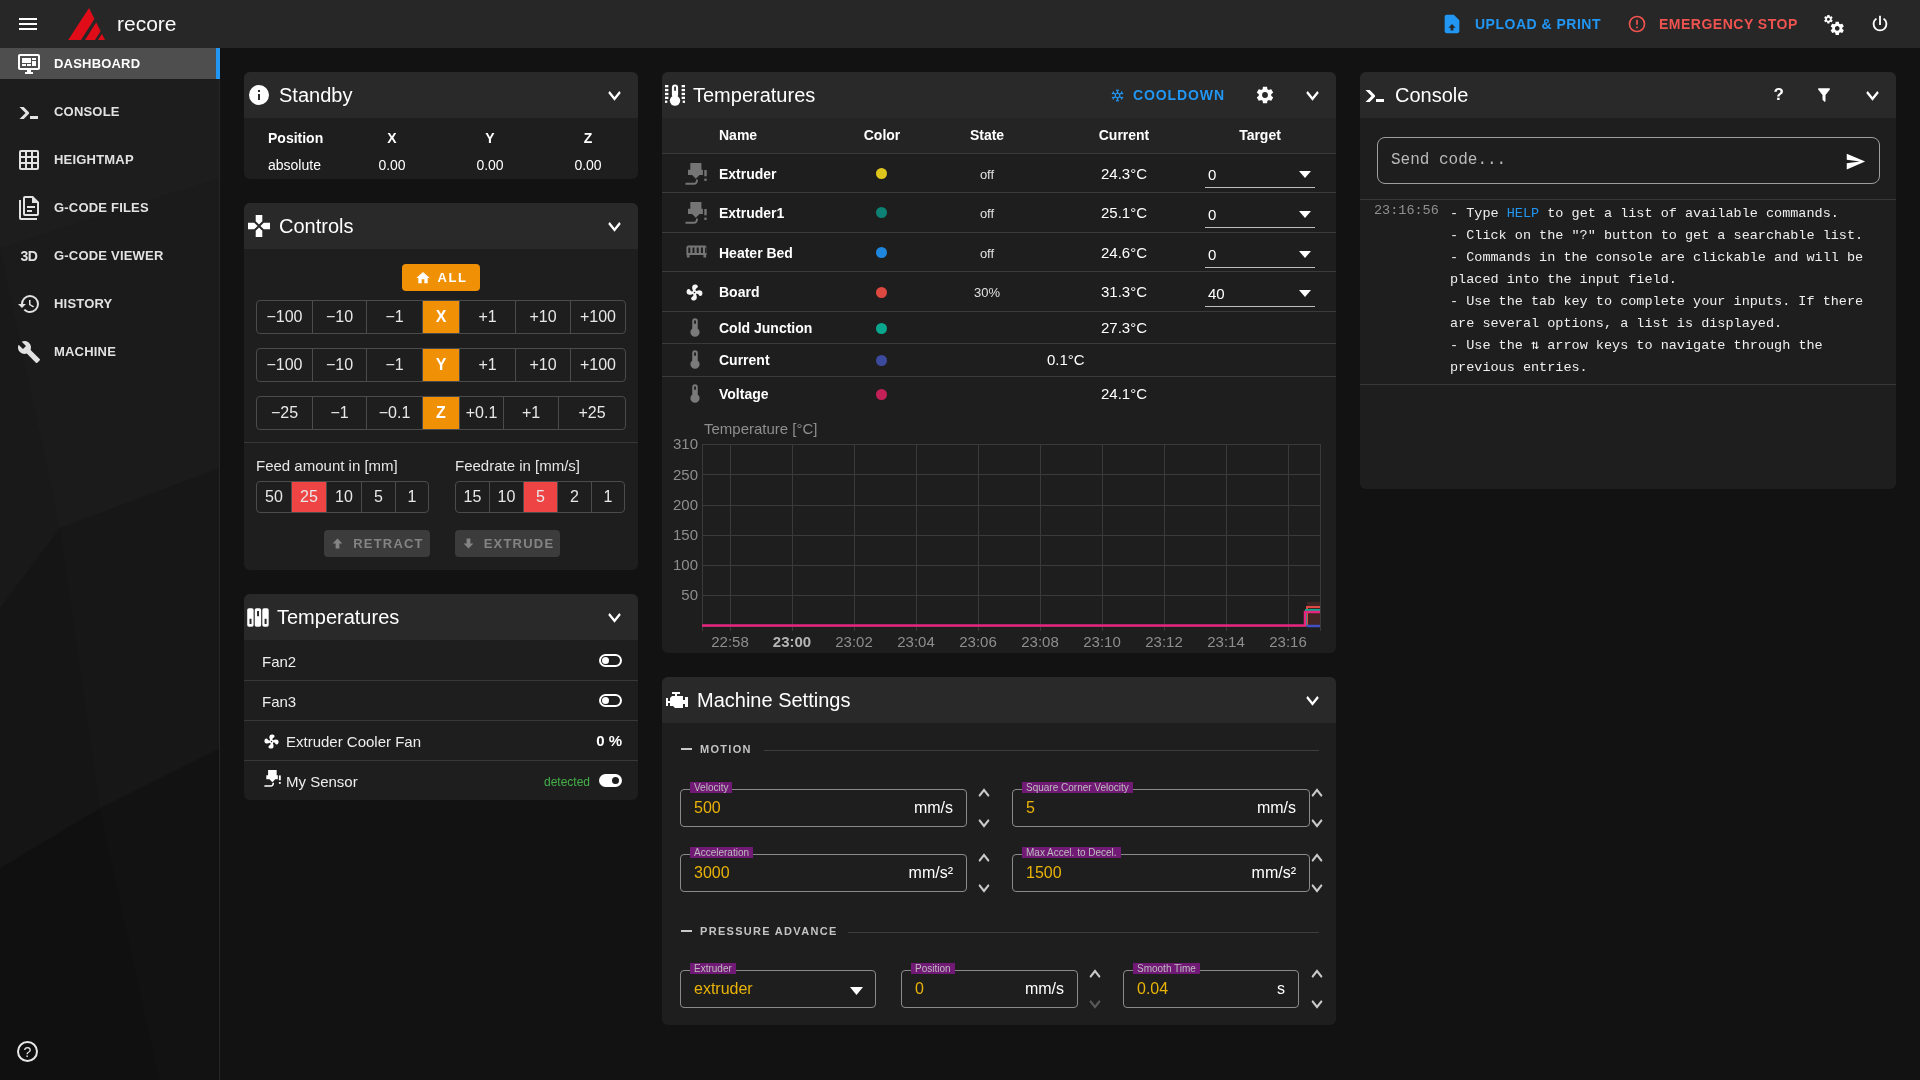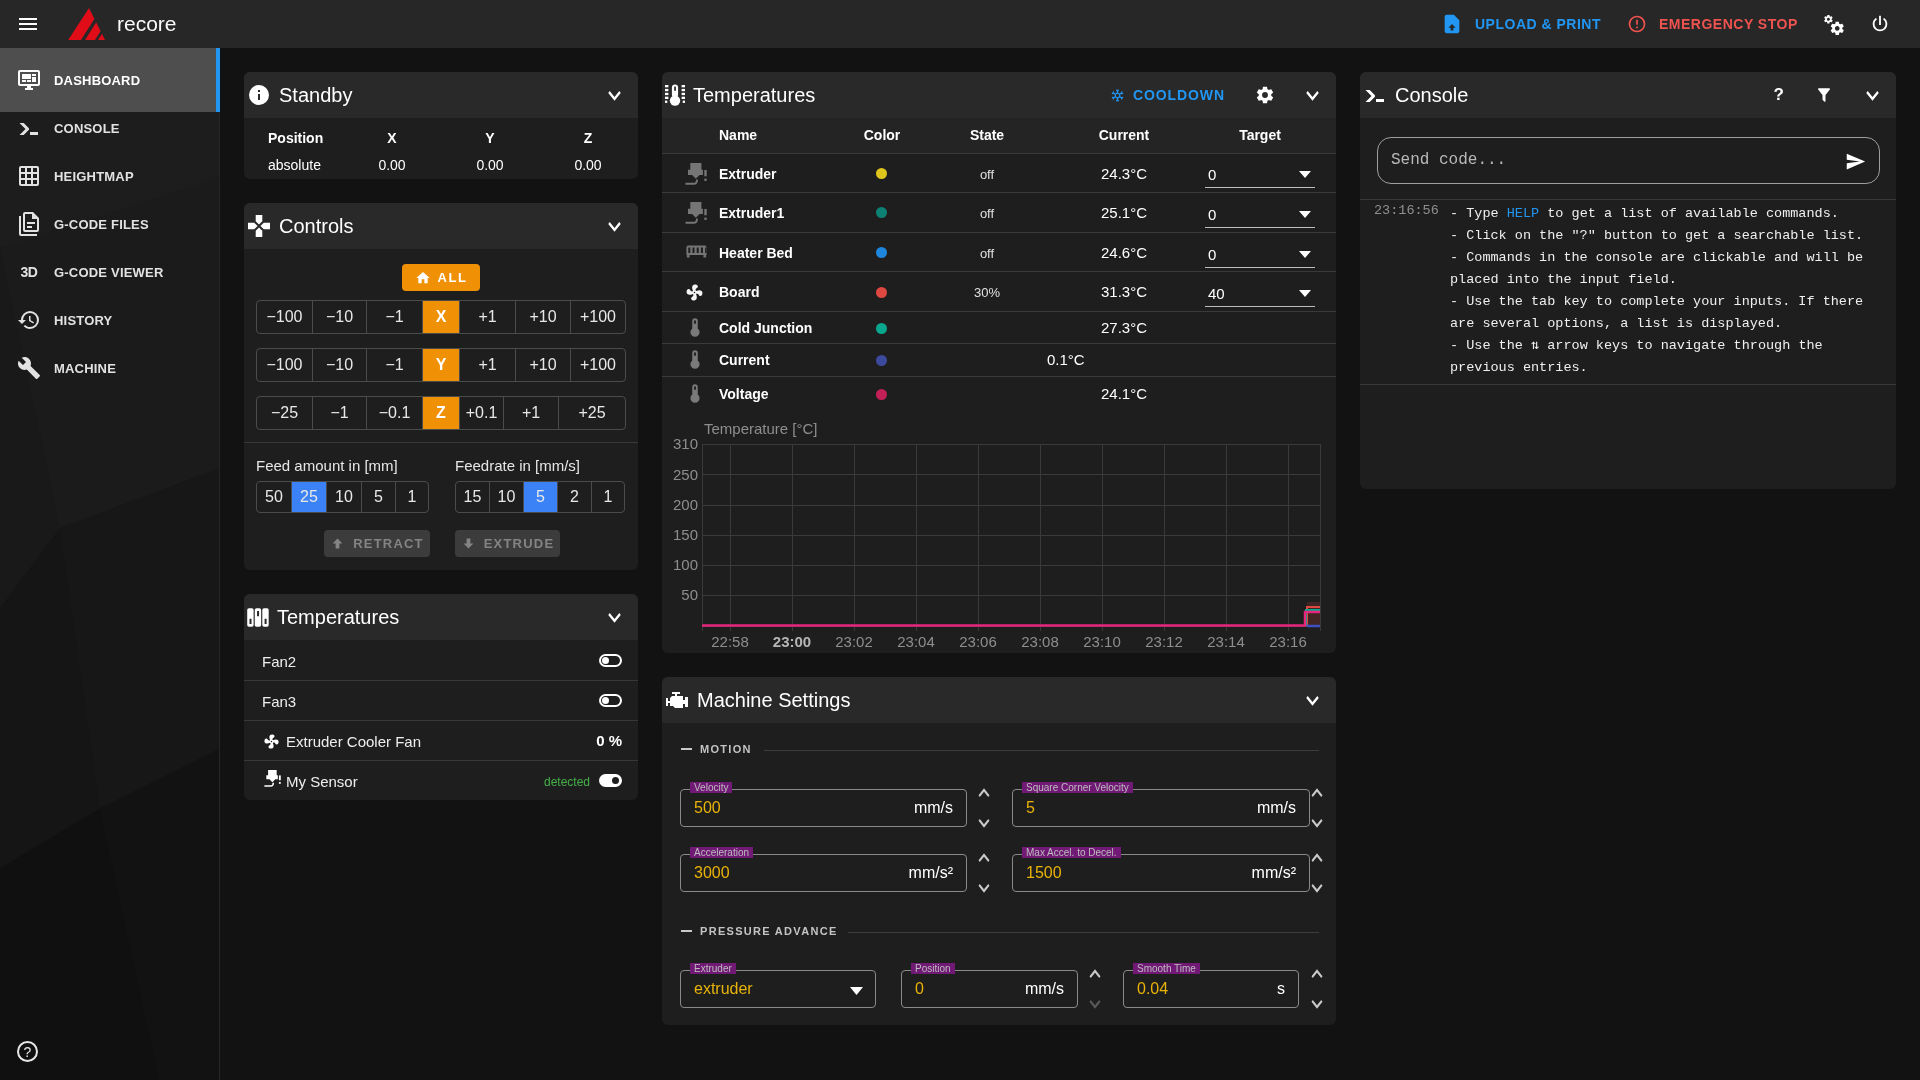--- a/index.html
+++ b/index.html
@@ -6,39 +6,39 @@
 html,body{width:1920px;height:1080px;background:#121212;font-family:"Liberation Sans",sans-serif;color:#fff;overflow:hidden}
 body{position:relative}
 .abs{position:absolute}
 svg{display:block}
 
 .topbar{position:absolute;left:0;top:0;width:1920px;height:48px;background:#272727;z-index:5}
 .tb-right{position:absolute;top:0;height:48px;display:flex;align-items:center}
 .tb-btn{display:flex;align-items:center;font-weight:bold;font-size:14px;letter-spacing:.5px}
 
 .sidebar{position:absolute;left:0;top:48px;width:220px;height:1032px;background:#1d1d1d;overflow:hidden;z-index:4}
-.nav-item{position:absolute;left:0;width:220px;height:64px;display:flex;align-items:center;color:#e2e2e2}
+.nav-item{position:absolute;left:0;width:220px;height:31px;display:flex;align-items:center;color:#e2e2e2}
 .nav-item .nico{width:24px;height:24px;margin-left:17px}
 .nav-item .nlab{margin-left:13px;font-size:13px;font-weight:bold;letter-spacing:.2px}
 .nav-active{background:#4e4e4e;border-right:4px solid #2196f3;color:#fff}
 
 .card{position:absolute;background:#1e1e1e;border-radius:6px}
 .chead{position:absolute;top:0;left:0;right:0;height:46px;background:#292929;border-radius:6px 6px 0 0;display:flex;align-items:center;padding:0 11px 0 3px}
 .ctitle{font-size:20px;margin-left:8px;color:#fff}
 .mono{font-family:"Liberation Mono",monospace}
 .divider{position:absolute;left:0;right:0;height:1px;background:#383838}
 
 .jogrow{position:absolute;display:flex;border:1px solid #4b4b4b;border-radius:4px;overflow:hidden;height:34px}
 .jogrow .jb{display:flex;align-items:center;justify-content:center;font-size:16px;color:#e8e8e8;border-right:1px solid #4b4b4b}
 .jogrow .jb:last-child{border-right:none}
 .jogrow .axis{background:#f09004;color:#fff;font-weight:bold}
 .fgroup{position:absolute;display:flex;border:1px solid #4b4b4b;border-radius:4px;overflow:hidden;height:32px}
 .fgroup .fb{display:flex;align-items:center;justify-content:center;font-size:16px;color:#e8e8e8;border-right:1px solid #4b4b4b}
 .fgroup .fb:last-child{border-right:none}
-.fgroup .sel{background:#3b82f6}
+.fgroup .sel{background:#ef4444}
 .gbtn{position:absolute;height:27px;background:#3c3c3c;border-radius:4px;display:flex;align-items:center;justify-content:center;color:#848484;font-size:13px;font-weight:bold;letter-spacing:1.2px}
 
 .trow{position:absolute;left:0;right:0;display:flex;align-items:center}
 .trow{border-color:#3a3a3a !important}
 .tname{font-weight:bold;font-size:14px;color:#fff}
 .dot{position:absolute;width:11px;height:11px;border-radius:50%}
 .tsel{position:absolute;border-bottom:1px solid #bdbdbd;height:27px;display:flex;align-items:flex-end;font-size:15px;color:#fff}
 
 .ofield{position:absolute;border:1px solid #8a8a8a;border-radius:4px;height:38px}
 .ofield .flab{position:absolute;top:-8px;left:9px;background:#701a75;padding:0 4px;font-size:10px;color:#bdbdbd;white-space:nowrap}
@@ -613,21 +613,21 @@
     <div style="margin-left:auto;display:flex;align-items:center">
       <div style="font-size:17px;font-weight:bold;color:#fff">?</div>
       <svg style="margin-left:31px" width="18" height="18" viewBox="0 0 24 24" fill="#fff">
           <path d="M14,12V19.88C14.04,20.18 13.94,20.5 13.71,20.71C13.32,21.1 12.69,21.1 12.3,20.71L10.29,18.7C10.06,18.47 9.96,18.16 10,17.87V12H9.97L4.21,4.62C3.87,4.19 3.95,3.56 4.38,3.22C4.57,3.08 4.78,3 5,3V3H19V3C19.22,3 19.43,3.08 19.62,3.22C20.05,3.56 20.13,4.19 19.79,4.62L14.03,12H14Z"></path>
         </svg>
       <svg style="margin-left:27px" width="25" height="31" viewBox="0 0 24 24" preserveAspectRatio="none" fill="#fff">
           <path d="M7.41,8.58L12,13.17L16.59,8.58L18,10L12,16L6,10L7.41,8.58Z"></path>
         </svg>
     </div>
   </div>
-  <div class="abs" style="left:17px;top:65px;width:503px;height:47px;border:1px solid #9e9e9e;border-radius:14px">
+  <div class="abs" style="left:17px;top:65px;width:503px;height:47px;border:1px solid #9e9e9e;border-radius:8px">
     <div class="mono" style="position:absolute;left:13px;top:13px;font-size:16px;color:#b9b9b9">Send code...</div>
     <svg style="position:absolute;right:13px;top:13px" width="21" height="21" viewBox="0 0 24 24" fill="#fff">
         <path d="M2,21L23,12L2,3V10L17,12L2,14V21Z"></path>
       </svg>
   </div>
   <div class="divider" style="top:127px"></div>
   <div class="clog" style="left:14px;top:131px;color:#8f8f8f">23:16:56</div>
   <div class="clog" style="left:90px;top:131px;line-height:22px;color:#efefef">- Type <span style="color:#2196f3">HELP</span> to get a list of available commands.<br>- Click on the "?" button to get a searchable list.<br>- Commands in the console are clickable and will be<br>placed into the input field.<br>- Use the tab key to complete your inputs. If there<br>are several options, a list is displayed.<br>- Use the ⇅ arrow keys to navigate through the<br>previous entries.</div>
   <div class="divider" style="top:312px"></div>
 </div>

